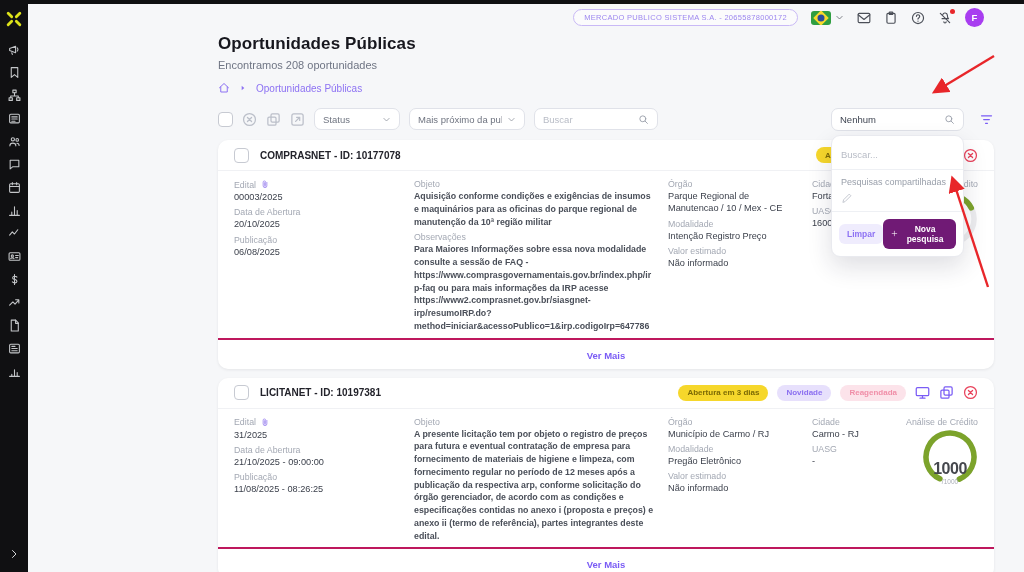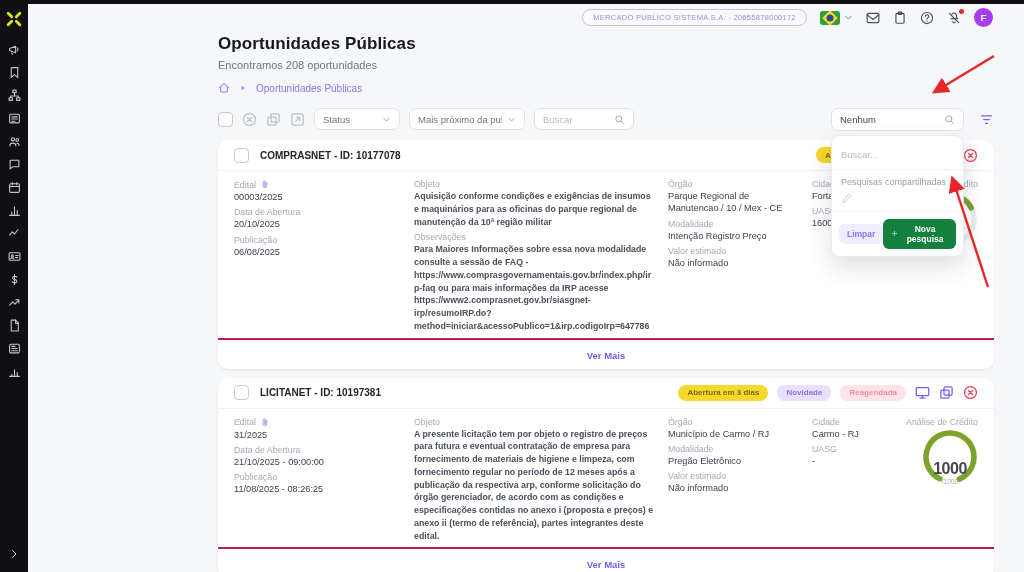--- a/index.html
+++ b/index.html
@@ -7,21 +7,21 @@
   body{position:relative;background:#f6f7f9;font-family:"Liberation Sans","DejaVu Sans",sans-serif;color:#3c414c}
   .topstrip{position:absolute;top:0;left:0;width:1024px;height:4px;background:#101012;z-index:6}
   
   .sidebar{position:absolute;left:0;top:0;width:28px;height:572px;background:#101012;z-index:7;display:flex;flex-direction:column;align-items:center}
   .logo{margin:9px 0 14px;width:20px;height:20px;color:#dde31a}
   .snav{display:flex;flex-direction:column;align-items:center;gap:10px}
   .sic{width:13px;height:13px;color:#c4c6c9;display:block;cursor:pointer}
   .sic svg,.tic svg,.cicon svg,.hic svg,.mic svg{width:100%;height:100%;display:block}
   .expand{margin-top:auto;margin-bottom:12px;width:12px;height:12px;color:#d6d7d9;cursor:pointer}
   
-  .topbar{position:absolute;top:8px;right:31px;display:flex;align-items:center;gap:13px;z-index:5}
+  .topbar{position:absolute;top:8px;right:40px;display:flex;align-items:center;gap:13px;z-index:5}
   .org-badge{border:1px solid #c9b9f6;color:#9d87ef;border-radius:10px;padding:3px 10px;font-size:7.5px;letter-spacing:.3px;background:rgba(255,255,255,.55);white-space:nowrap;cursor:pointer}
   .flagwrap{display:flex;align-items:center;gap:4px;cursor:pointer}
   .flag{width:20px;height:14px;border-radius:3px;background:#2f9e41;position:relative;overflow:hidden}
   .flag .diamond{position:absolute;left:50%;top:50%;width:11px;height:11px;background:#f8d92c;transform:translate(-50%,-50%) rotate(45deg)}
   .flag .circle{position:absolute;left:50%;top:50%;width:7px;height:7px;border-radius:50%;background:#2a4b9b;transform:translate(-50%,-50%)}
   .hic{width:14px;height:14px;color:#4b4f58;cursor:pointer}
   .hic.small{width:9px;height:9px;color:#5a5e66}
   .bell{position:relative}
   .bell .dot{position:absolute;top:-2px;right:-3px;width:5px;height:5px;border-radius:50%;background:#e8262a}
   .avatar{width:19px;height:19px;border-radius:50%;background:#a83df0;color:#fff;font-size:9.5px;font-weight:bold;display:flex;align-items:center;justify-content:center;cursor:pointer}
@@ -39,34 +39,34 @@
   .tic{width:15px;height:15px;color:#bbbfc9;cursor:pointer;flex:none}
   .select{height:22px;background:#fff;border:1px solid #e0e2e9;border-radius:7px;display:flex;align-items:center;padding:0 8px;font-size:9.5px;color:#6f7480;gap:5px;cursor:pointer}
   .select .lbl{overflow:hidden;white-space:nowrap;flex:1}
   .select .mic{width:9px;height:9px;color:#8a8f9a;flex:none}
   #status{width:86px}
   #sort{width:116px}
   .inputbox{height:22px;background:#fff;border:1px solid #e0e2e9;border-radius:7px;display:flex;align-items:center;padding:0 8px;gap:6px}
   .inputbox input{border:none;outline:none;flex:1;min-width:0;font-size:9.5px;font-family:inherit;color:#3f4552;background:transparent}
   .inputbox input::placeholder{color:#b8bcc6}
   .inputbox .mic{width:11px;height:11px;color:#9aa0ab;flex:none}
-  #searchbox{width:100px}
+  #searchbox{width:124px}
   .saved{margin-left:auto;position:relative}
   #savedbox{width:133px;height:23px}
   .filter-btn{width:15px;height:15px;color:#7a5cf5;margin-left:6px;cursor:pointer}
   
   .panel{position:absolute;top:27px;left:0;width:133px;background:#fff;border:1px solid #e9eaef;border-radius:9px;box-shadow:0 10px 24px rgba(30,30,60,.14);z-index:20;overflow:hidden}
   .panel .searchrow{padding:8px 9px 7px;border-bottom:1px solid #eef0f4}
   .panel .searchrow input{width:100%;border:none;outline:none;font-size:9.5px;font-family:inherit;color:#3f4552}
   .panel .searchrow input::placeholder{color:#b8bcc6}
   .panel .shared{padding:7px 9px 2px;color:#9aa0ab;font-size:9px}
   .panel .pencil{width:12px;height:12px;color:#c4c8d0;margin:3px 9px 7px}
   .panel .footer{display:flex;justify-content:space-between;align-items:center;padding:7px 7px;border-top:1px solid #eef0f4}
   .btn-limpar{background:#efecfd;color:#8d72f3;font-size:8.5px;font-weight:bold;padding:5px 8px;border-radius:6px;border:none;cursor:pointer;font-family:inherit}
-  .btn-nova{background:#15803d;color:#fff;font-size:8.5px;font-weight:bold;padding:5px 8px;border-radius:6px;border:none;cursor:pointer;display:flex;align-items:center;gap:4px;font-family:inherit}
+  .btn-nova{background:#701a75;color:#fff;font-size:8.5px;font-weight:bold;padding:5px 8px;border-radius:6px;border:none;cursor:pointer;display:flex;align-items:center;gap:4px;font-family:inherit}
   .btn-nova .mic{width:9px;height:9px;color:#fff}
   
   .card{background:#fff;border-radius:10px;box-shadow:0 1px 3px rgba(20,20,40,.08);margin-bottom:9px}
   .card-head{display:flex;align-items:center;gap:11px;padding:7px 16px;border-bottom:1px solid #f0f1f4}
   .card-title{font-size:10px;font-weight:bold;color:#23232b;white-space:nowrap}
   .tags{margin-left:auto;display:flex;gap:9px;align-items:center}
   .pill{font-size:8px;font-weight:bold;padding:3.5px 9px;border-radius:9px;white-space:nowrap;cursor:default}
   .pill.y{background:#f6d72b;color:#7c6a05}
   .pill.v{background:#e7e0fc;color:#8b6ff0}
   .pill.p{background:#fce3ea;color:#f08ea8}

